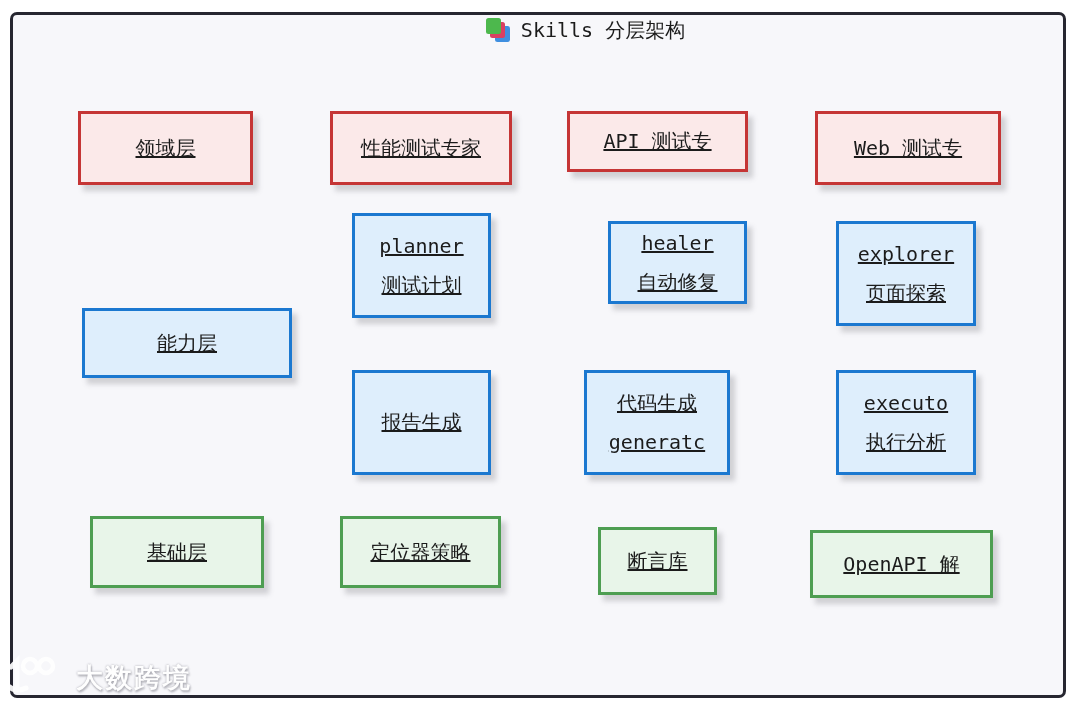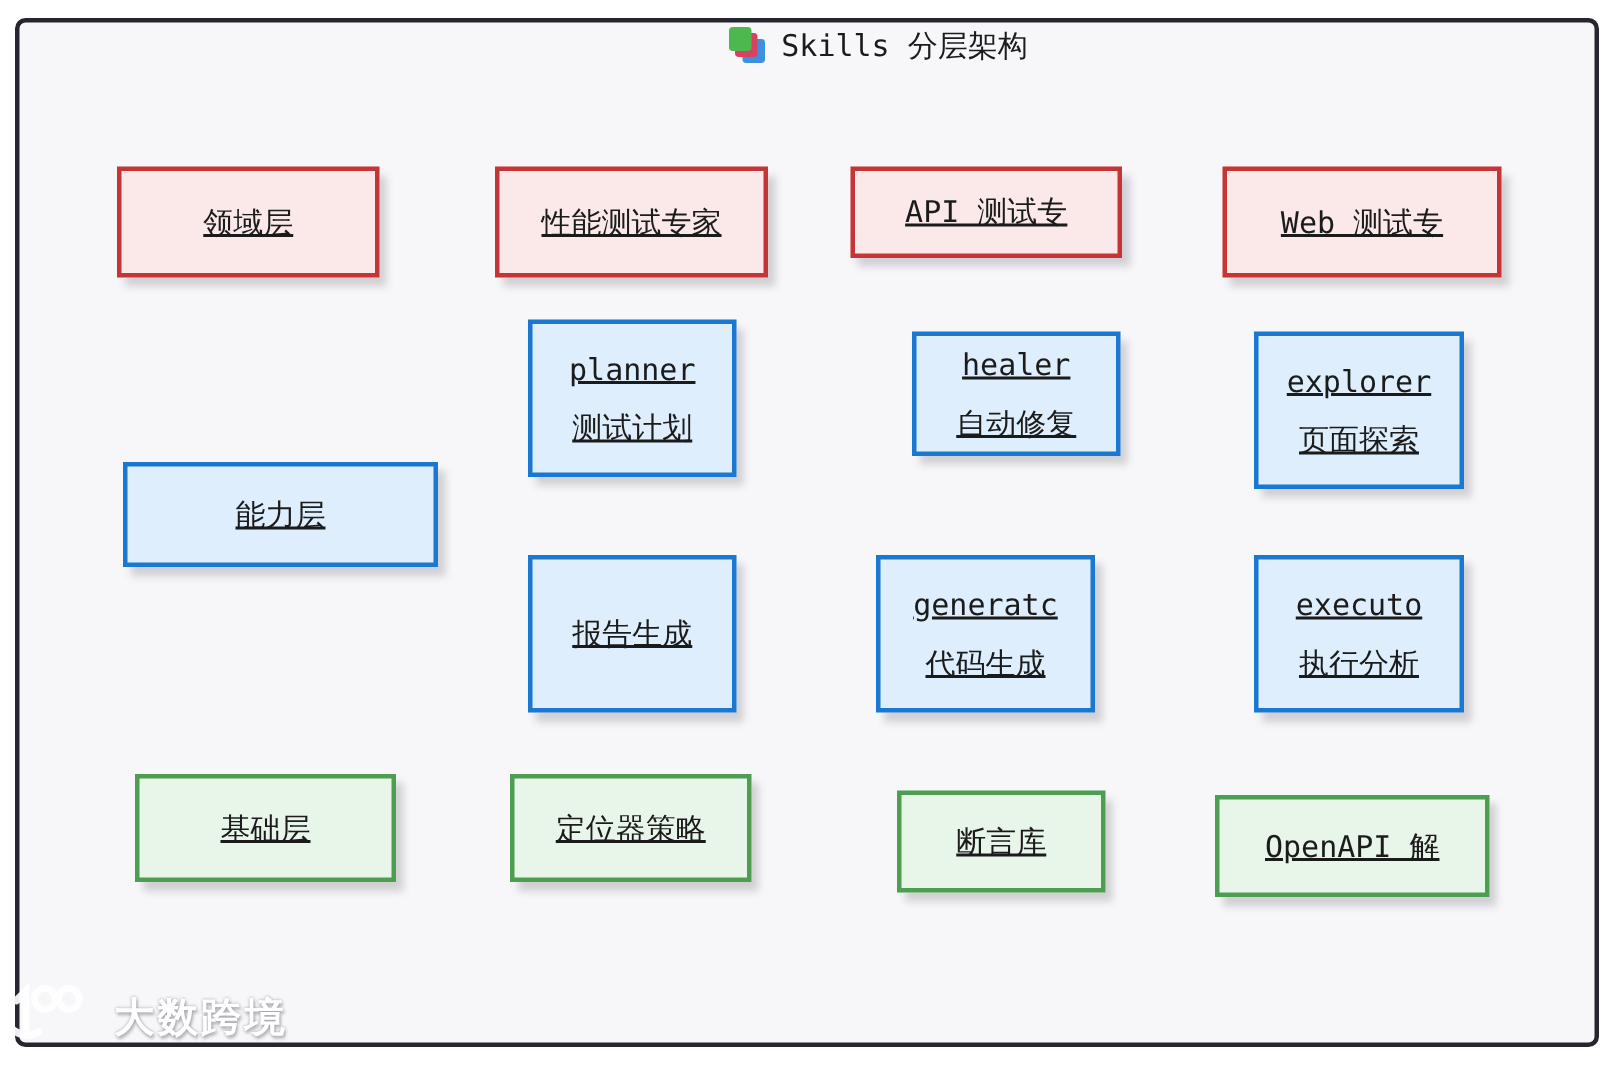--- a/index.html
+++ b/index.html
@@ -88,35 +88,35 @@
   <span class="lbl">页面探索</span>
 </div>
 <div class="node blue" style="left:82px;top:308px;width:210px;height:70px">
   <span class="lbl">能力层</span>
 </div>
 
 <div class="node blue two" style="left:352px;top:370px;width:139px;height:105px">
   <span class="lbl">报告生成</span>
 </div>
 <div class="node blue two" style="left:584px;top:370px;width:146px;height:105px">
+  <span class="lbl">代码生成</span>
   <span class="lbl latin">generatc</span>
-  <span class="lbl">代码生成</span>
 </div>
 <div class="node blue two" style="left:836px;top:370px;width:140px;height:105px">
   <span class="lbl latin">executo</span>
   <span class="lbl">执行分析</span>
 </div>
 
 <div class="node green" style="left:90px;top:516px;width:174px;height:72px">
   <span class="lbl">基础层</span>
 </div>
 <div class="node green" style="left:340px;top:516px;width:161px;height:72px">
   <span class="lbl">定位器策略</span>
 </div>
-<div class="node green" style="left:598px;top:527px;width:139px;height:68px">
+<div class="node green" style="left:598px;top:527px;width:119px;height:68px">
   <span class="lbl">断言库</span>
 </div>
 <div class="node green" style="left:810px;top:530px;width:183px;height:68px">
   <span class="lbl latin">OpenAPI 解</span>
 </div>
 
 <div class="watermark">
   <svg class="wm-logo" width="52" height="44" viewBox="0 0 52 44">
     <g fill="none" stroke="#ffffff" stroke-linecap="round">
       <path d="M4 34 Q12 41 22 36" stroke-width="5"></path>

